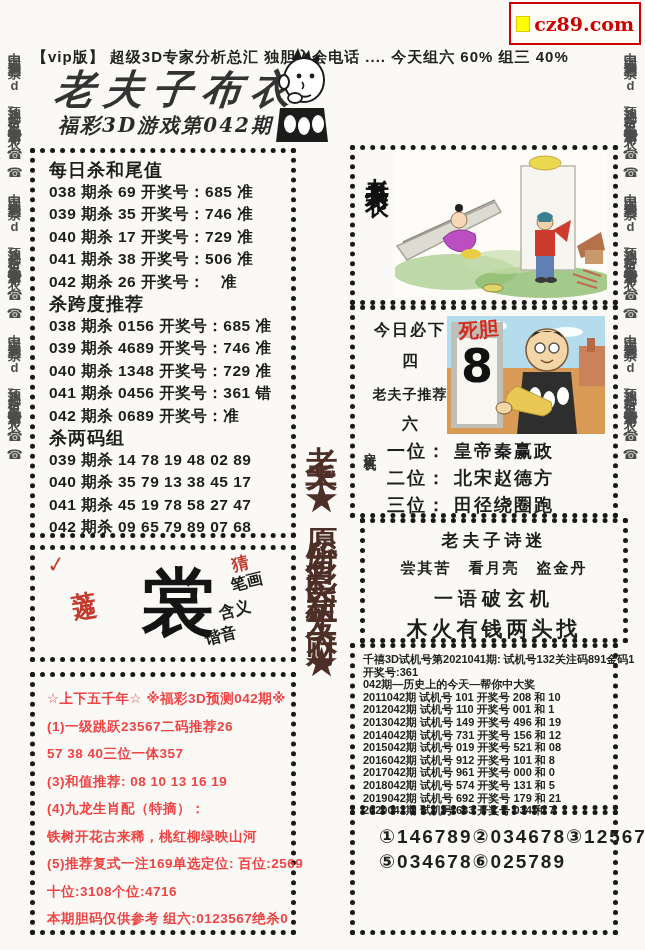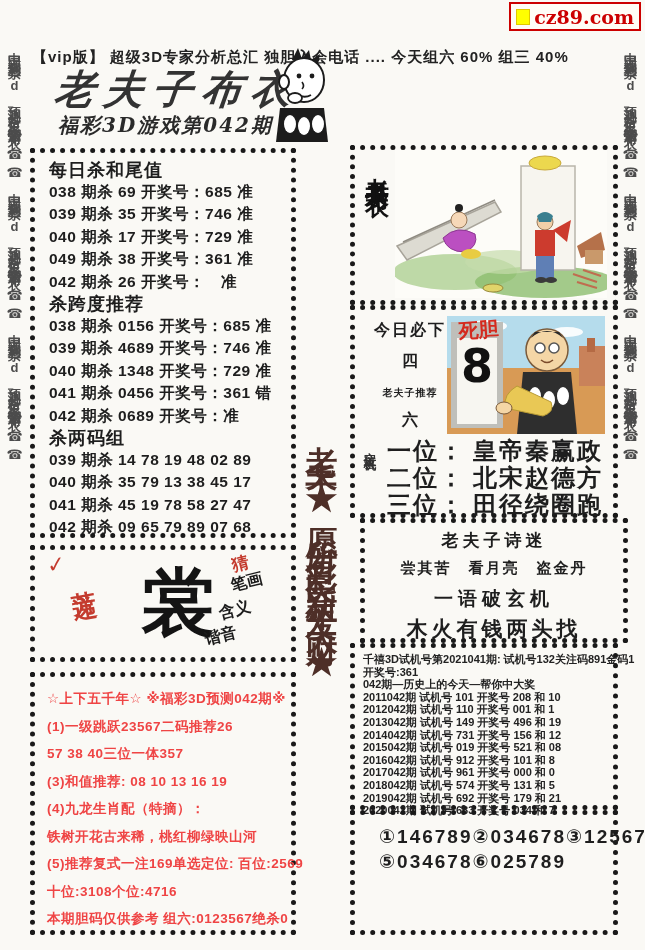--- a/index.html
+++ b/index.html
@@ -1,21 +1,21 @@
 <!DOCTYPE html>
 <html><head>
 <meta charset="utf-8">
 <style>
   * { margin:0; padding:0; box-sizing:border-box; }
   html,body { background:#e9e7e2; }
   body { font-family:"Liberation Sans","DejaVu Sans",sans-serif; color:#1e1e1e; }
   #page { position:relative; width:645px; height:950px; margin:0 auto; background:#faf9f5; overflow:hidden; }
 
   
-  .badge { position:absolute; top:2px; right:4px; width:132px; height:29px; border:2px solid #cc0000;
+  .badge { position:absolute; top:2px; right:4px; width:132px; height:43px; border:2px solid #cc0000;
            background:#fffdf6; display:flex; align-items:center; gap:4px; padding:0 5px; }
   .badge .sq { width:16px; height:16px; background:#ffff00; border:1px solid #e0c800; }
   .badge .dom { color:#cc0000; font-family:"DejaVu Serif",serif; font-size:19px; font-weight:bold; }
 
   
   .margin-strip { position:absolute; top:42px; bottom:0; width:27px; overflow:hidden;
                   writing-mode:vertical-rl; text-orientation:upright; font-size:13px; font-weight:bold;
                   color:#4c4c4c; letter-spacing:3px; line-height:27px; }
   .margin-strip.left { left:1px; }
   .margin-strip.right { right:1px; }
@@ -61,27 +61,27 @@
 
   
   .rbox1 { left:350px; top:145px; width:268px; height:160px; display:flex; }
   .comic-title { writing-mode:vertical-rl; text-orientation:upright; font-family:"DejaVu Serif",serif;
                  font-size:24px; font-weight:bold; color:#111; letter-spacing:4px; padding:8px 2px 0 6px; }
 
   .rbox2 { left:350px; top:305px; width:268px; height:213px; }
   .today-col { position:absolute; left:10px; top:10px; width:90px; text-align:center; }
   .today-label { font-family:"DejaVu Serif",serif; font-size:16px; font-weight:bold; letter-spacing:2px; }
   .today-val { font-family:"DejaVu Serif",serif; font-size:16px; font-weight:bold; margin-top:10px; }
-  .rec-label { font-family:"DejaVu Serif",serif; font-size:10px; font-weight:bold; margin-top:14px; letter-spacing:1px; }
+  .rec-label { font-family:"DejaVu Serif",serif; font-size:14px; font-weight:bold; margin-top:14px; letter-spacing:1px; }
   .dead-svg { position:absolute; right:8px; top:6px; }
   .pos-wrap { position:absolute; left:8px; top:128px; width:252px; display:flex; }
   .pos-label { writing-mode:vertical-rl; text-orientation:upright; font-size:12.5px; font-weight:bold;
                color:#333; letter-spacing:2px; line-height:14px; padding-top:4px; }
   .pos-rows { flex:1; padding-left:10px; }
-  .pos-row { font-size:24px; font-weight:bold; letter-spacing:2px; line-height:27px; white-space:nowrap;font-family:Liberation Serif, serif; }
+  .pos-row { font-size:18px; font-weight:bold; letter-spacing:2px; line-height:27px; white-space:nowrap; }
 
   .rbox3 { left:360px; top:518px; width:268px; height:125px; text-align:center; padding-top:4px; }
   .poem-title { font-family:"DejaVu Serif",serif; font-size:17px; font-weight:bold; letter-spacing:4px; line-height:26px; }
   .poem-l1 { font-family:"DejaVu Serif",serif; font-size:15px; font-weight:bold; letter-spacing:2px; line-height:30px; }
   .poem-l2 { font-family:"DejaVu Serif",serif; font-size:19px; font-weight:bold; letter-spacing:5px; line-height:30px; }
   .poem-l3 { font-family:"DejaVu Serif",serif; font-size:21px; font-weight:bold; letter-spacing:4px; line-height:32px; }
 
   .rbox4 { left:350px; top:643px; width:268px; height:167px; padding:5px 0 0 8px; }
   .hist-line { font-size:11px; font-weight:bold; line-height:12.6px; white-space:nowrap; color:#222; }
 
@@ -120,21 +120,21 @@
     <ellipse cx="28" cy="78" rx="6" ry="9" fill="#fff"></ellipse>
     <ellipse cx="42" cy="80" rx="6" ry="9" fill="#fff"></ellipse>
     <ellipse cx="56" cy="78" rx="6" ry="9" fill="#fff"></ellipse>
   </svg>
 
   <div class="dbox lbox1">
     <div class="kill-title">每日杀和尾值</div>
     <div class="kill-row">038 期杀 69 开奖号：685 准</div>
     <div class="kill-row">039 期杀 35 开奖号：746 准</div>
     <div class="kill-row">040 期杀 17 开奖号：729 准</div>
-    <div class="kill-row">049 期杀 38 开奖号：361 准</div>
+    <div class="kill-row">041 期杀 38 开奖号：506 准</div>
     <div class="kill-row">042 期杀 26 开奖号：　准</div>
     <div class="kill-title">杀跨度推荐</div>
     <div class="kill-row">038 期杀 0156 开奖号：685 准</div>
     <div class="kill-row">039 期杀 4689 开奖号：746 准</div>
     <div class="kill-row">040 期杀 1348 开奖号：729 准</div>
     <div class="kill-row">041 期杀 0456 开奖号：361 错</div>
     <div class="kill-row">042 期杀 0689 开奖号：准</div>
     <div class="kill-title">杀两码组</div>
     <div class="kill-row">039 期杀 14 78 19 48 02 89</div>
     <div class="kill-row">040 期杀 35 79 13 38 45 17</div>

